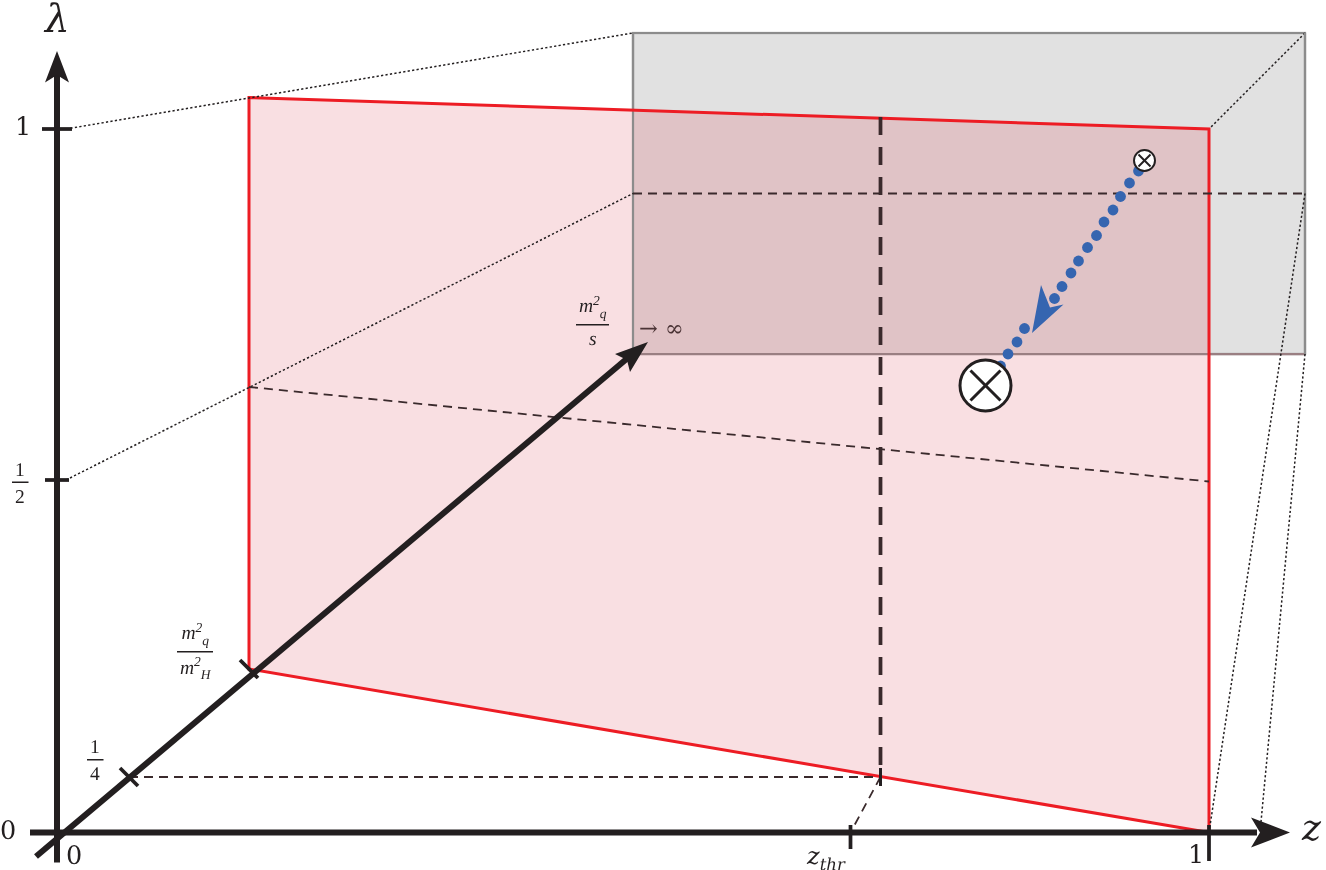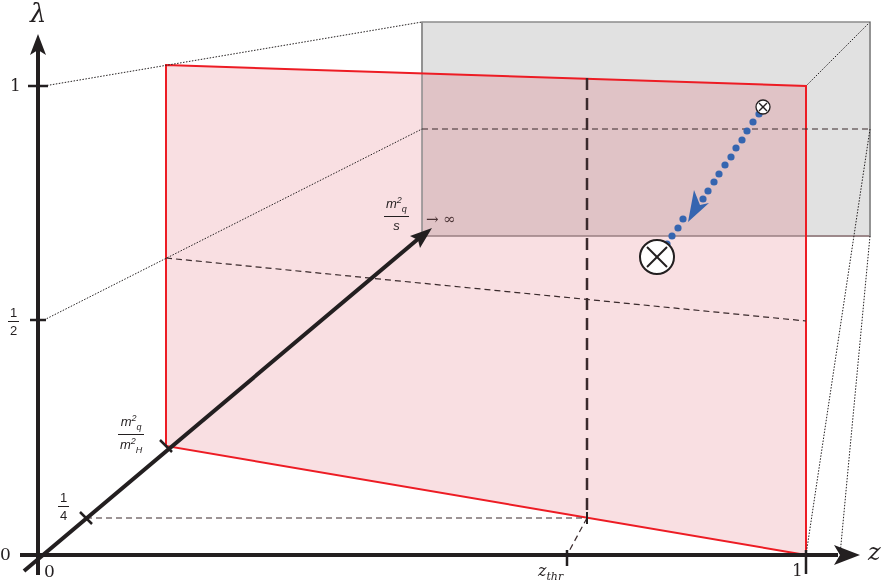--- a/index.html
+++ b/index.html
@@ -1,20 +1,20 @@
 <!DOCTYPE html>
 <html><head>
 <meta charset="utf-8">
 <style>
   html, body { margin: 0; padding: 0; background: #ffffff; }
   body { width: 884px; height: 580px; position: relative; overflow: hidden; font-family: "DejaVu Serif", serif; }
   #figure { position: absolute; left: 0; top: 0; width: 884px; height: 580px; }
   .lbl { position: absolute; color: #231f20; font-family: "DejaVu Serif", serif; font-style: italic; line-height: 1; white-space: nowrap; }
   .num { font-style: normal; }
-  .frac { position: absolute; display: flex; flex-direction: column; align-items: center; color: #231f20; font-family: Liberation Sans, sans-serif; line-height: 1; }
+  .frac { position: absolute; display: flex; flex-direction: column; align-items: center; color: #231f20; font-family: Liberation Serif, serif; line-height: 1; }
   .frac .n, .frac .d { font-size: 13px; padding: 0 2px; }
   .frac .bar { width: 100%; border-top: 1px solid #231f20; margin: 2px 0; }
   .frac.it .n, .frac.it .d { font-style: italic; }
   sup, sub { font-size: 9px; }
 </style>
 </head>
 <body>
 
 <svg id="figure" width="884" height="580" viewBox="0 0 884 580" xmlns="http://www.w3.org/2000/svg">
   <defs>

